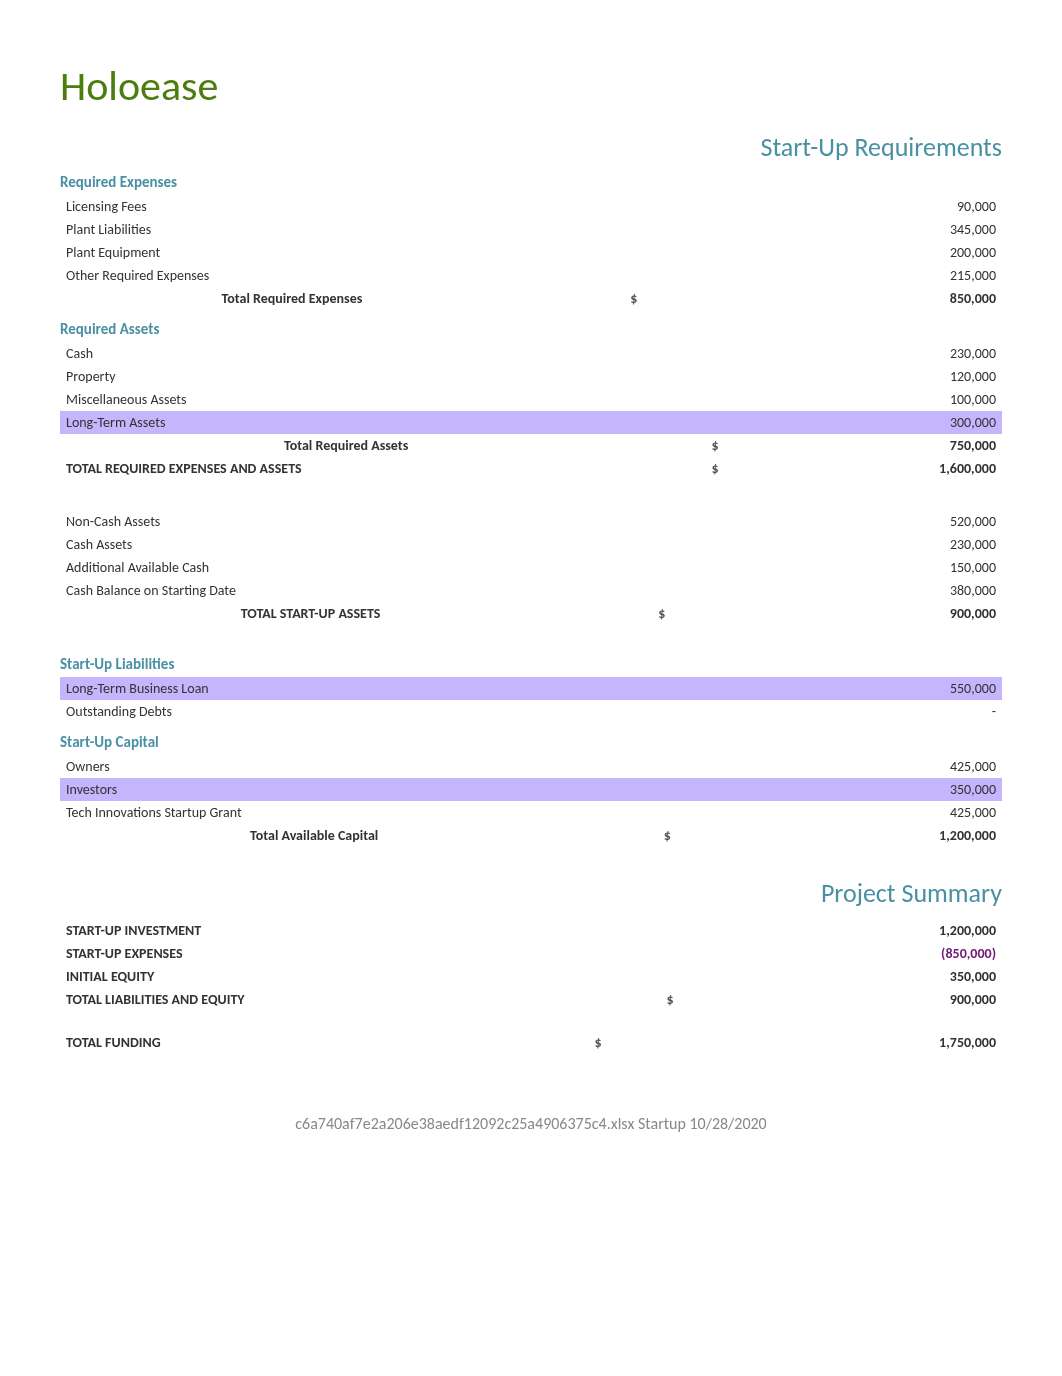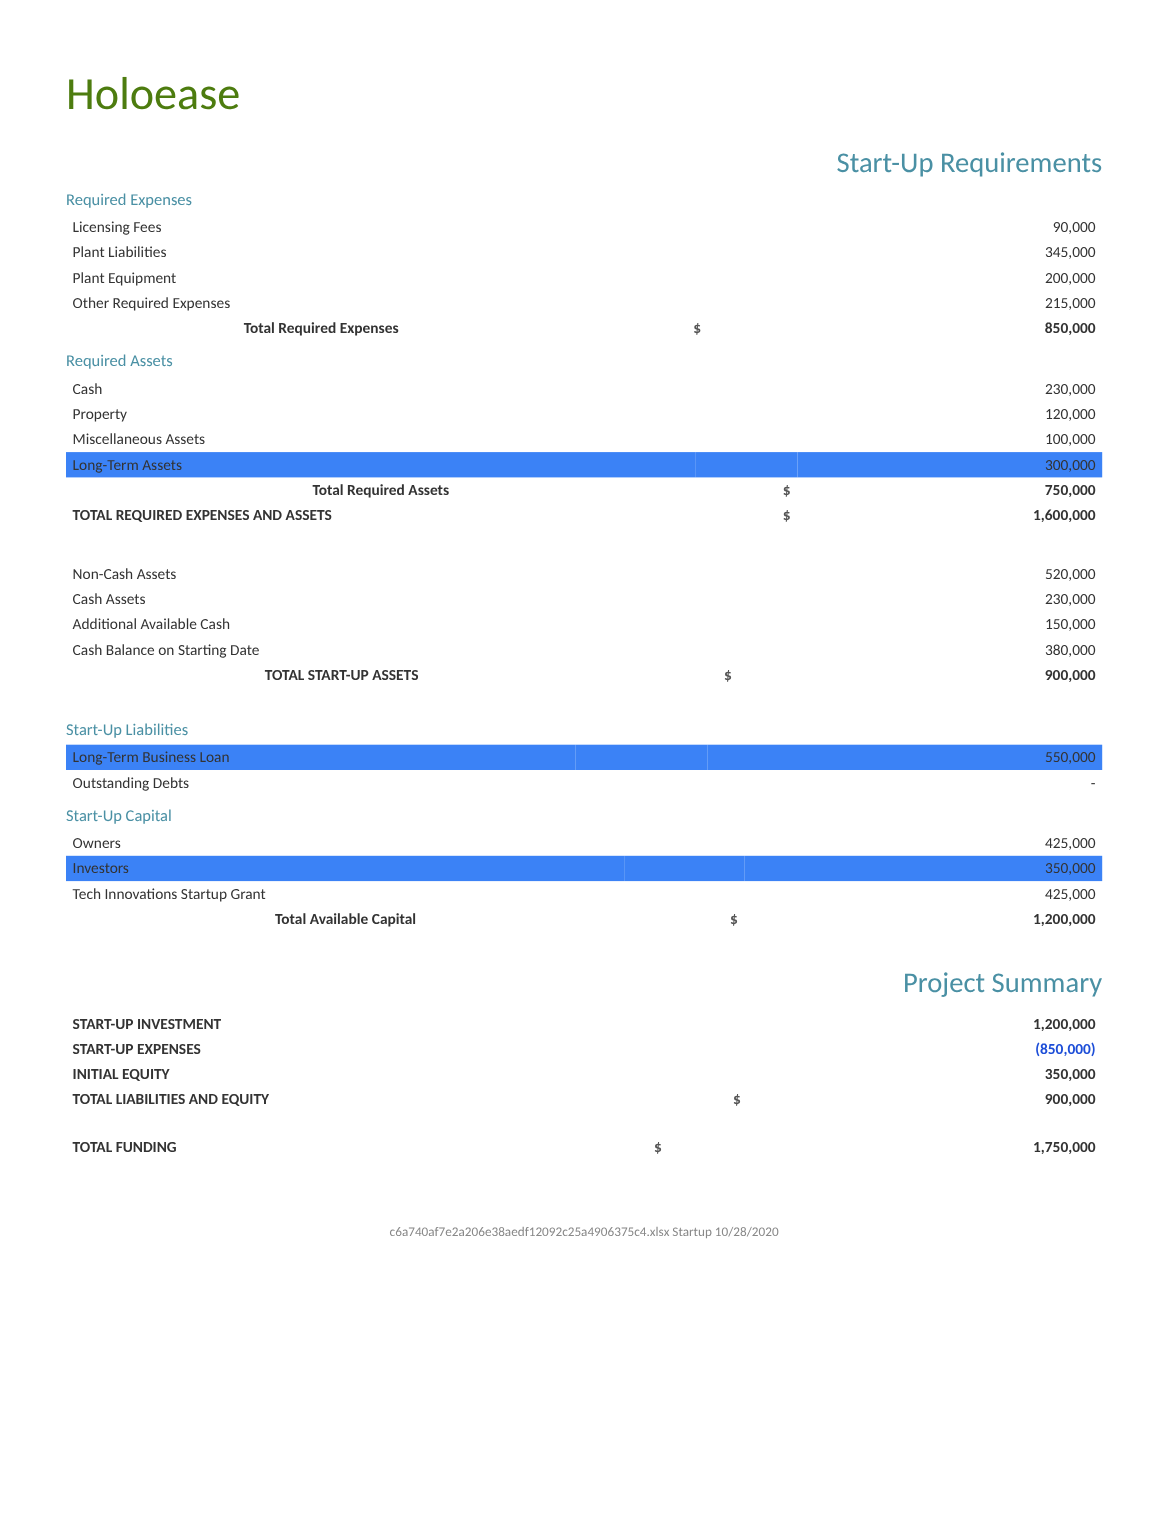--- a/index.html
+++ b/index.html
@@ -24,21 +24,21 @@
       font-size: 26px;
       font-weight: 400;
       color: #4a90a4;
       margin-top: 20px;
       margin-bottom: 10px;
       text-align: right;
     }
 
     .subsection-title {
       font-size: 15px;
-      font-weight: 400;
+      font-weight: 700;
       color: #4a90a4;
       margin-top: 10px;
       margin-bottom: 4px;
     }
 
     .section-block {
       margin-bottom: 30px;
     }
 
     .data-table {
@@ -56,41 +56,41 @@
       min-width: 120px;
     }
 
     .data-table tr td:nth-child(2) {
       text-align: right;
       min-width: 60px;
       color: #555;
     }
 
     .row-highlight {
-      background-color: #3b82f6;
+      background-color: #c4b5fd;
     }
 
     .row-total {
       font-weight: 600;
       text-align: center;
     }
 
     .row-total-big {
       font-weight: 700;
       text-transform: uppercase;
     }
 
     .dollar-sign {
       text-align: right;
     }
 
     .footer-text {
       text-align: center;
       color: #888;
-      font-size: 12px;
+      font-size: 16px;
       margin-top: 60px;
     }
 
     .section-separator {
       margin-top: 30px;
     }
   </style>
 </head>
 <body>
 
@@ -257,21 +257,21 @@
   <table class="data-table">
     <tbody id="project-summary-tbody">
         <tr>
           <td class="row-total-big">START-UP INVESTMENT</td>
           <td class="row-total-big" style="text-align: right; min-width: 40px;"></td>
           <td class="row-total-big">1,200,000</td>
         </tr>
         <tr>
           <td class="row-total-big">START-UP EXPENSES</td>
           <td class="row-total-big" style="text-align: right; min-width: 40px;"></td>
-          <td class="row-total-big" style="color: #1d4ed8;">(850,000)</td>
+          <td class="row-total-big" style="color: #701a75;">(850,000)</td>
         </tr>
         <tr>
           <td class="row-total-big">INITIAL EQUITY</td>
           <td class="row-total-big" style="text-align: right; min-width: 40px;"></td>
           <td class="row-total-big">350,000</td>
         </tr>
         <tr>
           <td class="row-total-big">TOTAL LIABILITIES AND EQUITY</td>
           <td class="row-total-big" style="text-align: right; min-width: 40px;">$</td>
           <td class="row-total-big">900,000</td>

